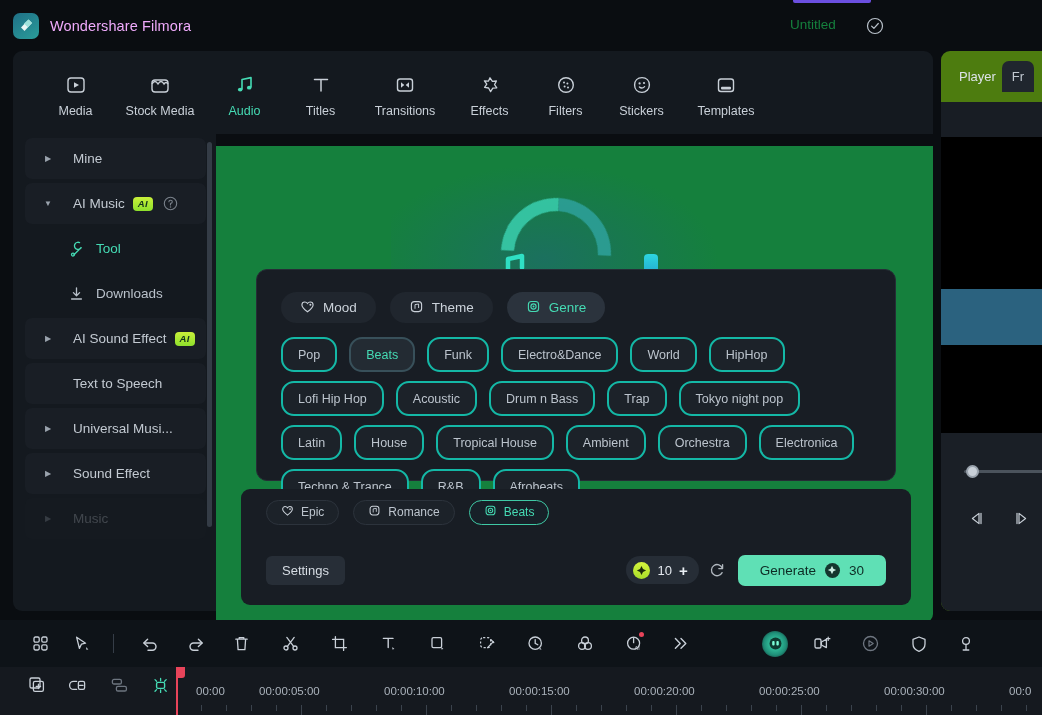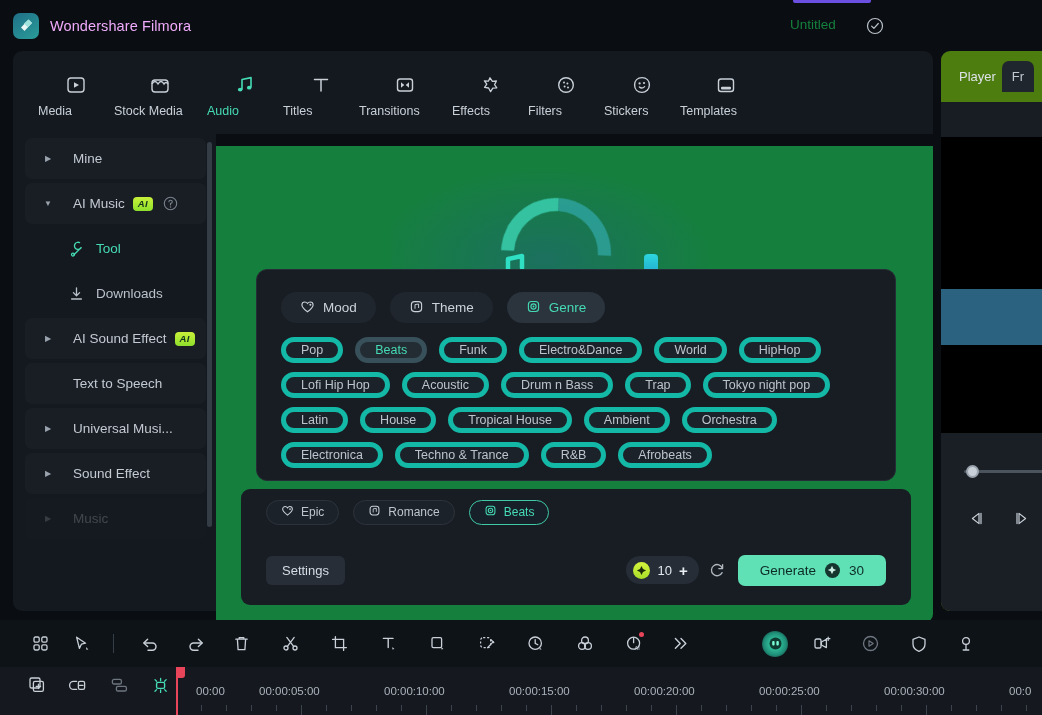--- a/index.html
+++ b/index.html
@@ -41,21 +41,21 @@
     position:absolute; left:866px; top:17px; width:18px; height:18px;
   }
 
   
   .ribbon {
     position:absolute; left:13px; top:51px; width:920px; height:83px;
     background:#14191f; border-radius:9px 9px 0 0;
     display:flex; align-items:center; padding-left:25px; gap:1px;
   }
   .rib {
-    width:75px; display:flex; flex-direction:column; 
+    width:75px; display:flex; flex-direction:column; align-items:center;
     gap:6px; cursor:default; padding-top:4px;
   }
   .rib.wide { width:92px; }
   .rib .ic { height:26px; display:flex; align-items:center; justify-content:center; }
   .rib .lb { font-size:12.5px; color:#c9d0d8; white-space:nowrap; }
   .rib.active .lb { color:#45dbb4; }
 
   
   .sidebar {
     position:absolute; left:13px; top:134px; width:203px; height:477px;
@@ -115,22 +115,22 @@
     background:#181d24; border:1px solid #262d36; border-radius:11px;
   }
   .tabrow { display:flex; gap:14px; padding:22px 0 0 24px; }
   .tab-pill {
     display:flex; align-items:center; gap:8px; height:31px; padding:0 19px;
     border-radius:16px; background:#20262e; font-size:13.5px; color:#cbd2da; cursor:default;
   }
   .tab-pill.active { background:#2b333d; color:#45dbb4; }
   .chips { padding:14px 0 0 24px; display:flex; flex-wrap:wrap; gap:9px 12px; width:610px; }
   .chip {
-    height:26px; padding:0 15px; border-radius:13px; background:#1c2229;
-    border:5px solid #14b8a6; font-size:12.5px; color:#bcc4cd;
+    height:35px; padding:0 15px; border-radius:13px; background:#1c2229;
+    border:2px solid #14b8a6; font-size:12.5px; color:#bcc4cd;
     display:flex; align-items:center; cursor:default; white-space:nowrap;text-align:right;
   }
   .chip.selected { background:#232b33; border-color:#38505a; color:#45dbb4; }
 
   
   .tagbar {
     position:absolute; left:25px; top:343px; width:670px; height:46px;
     background:#181d24; border-radius:9px 9px 0 0;
     display:flex; align-items:center; gap:14px; padding-left:25px;
   }

